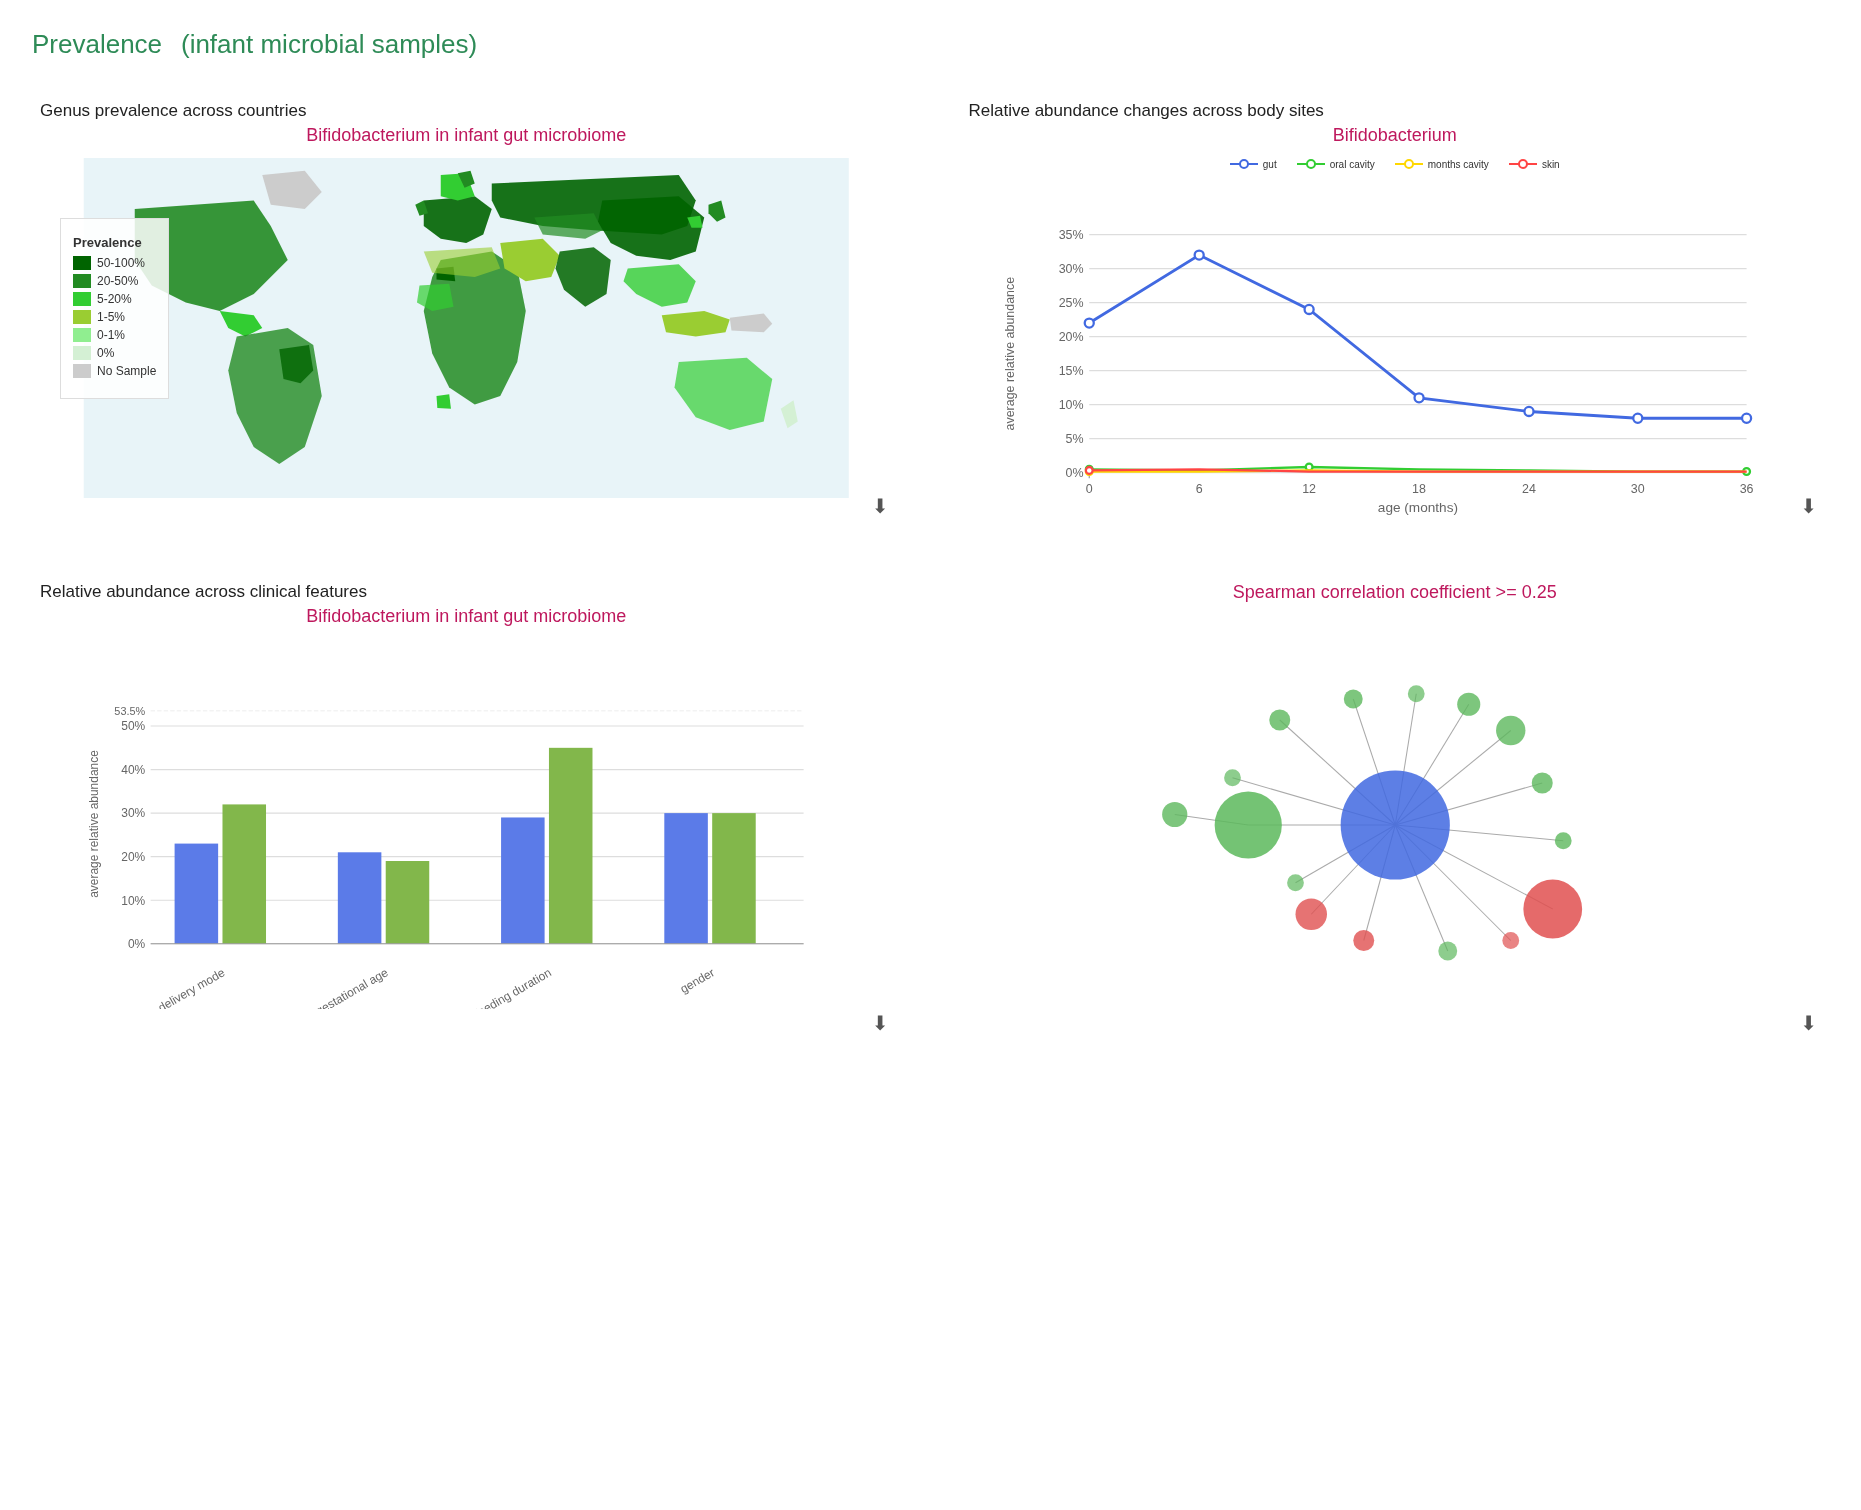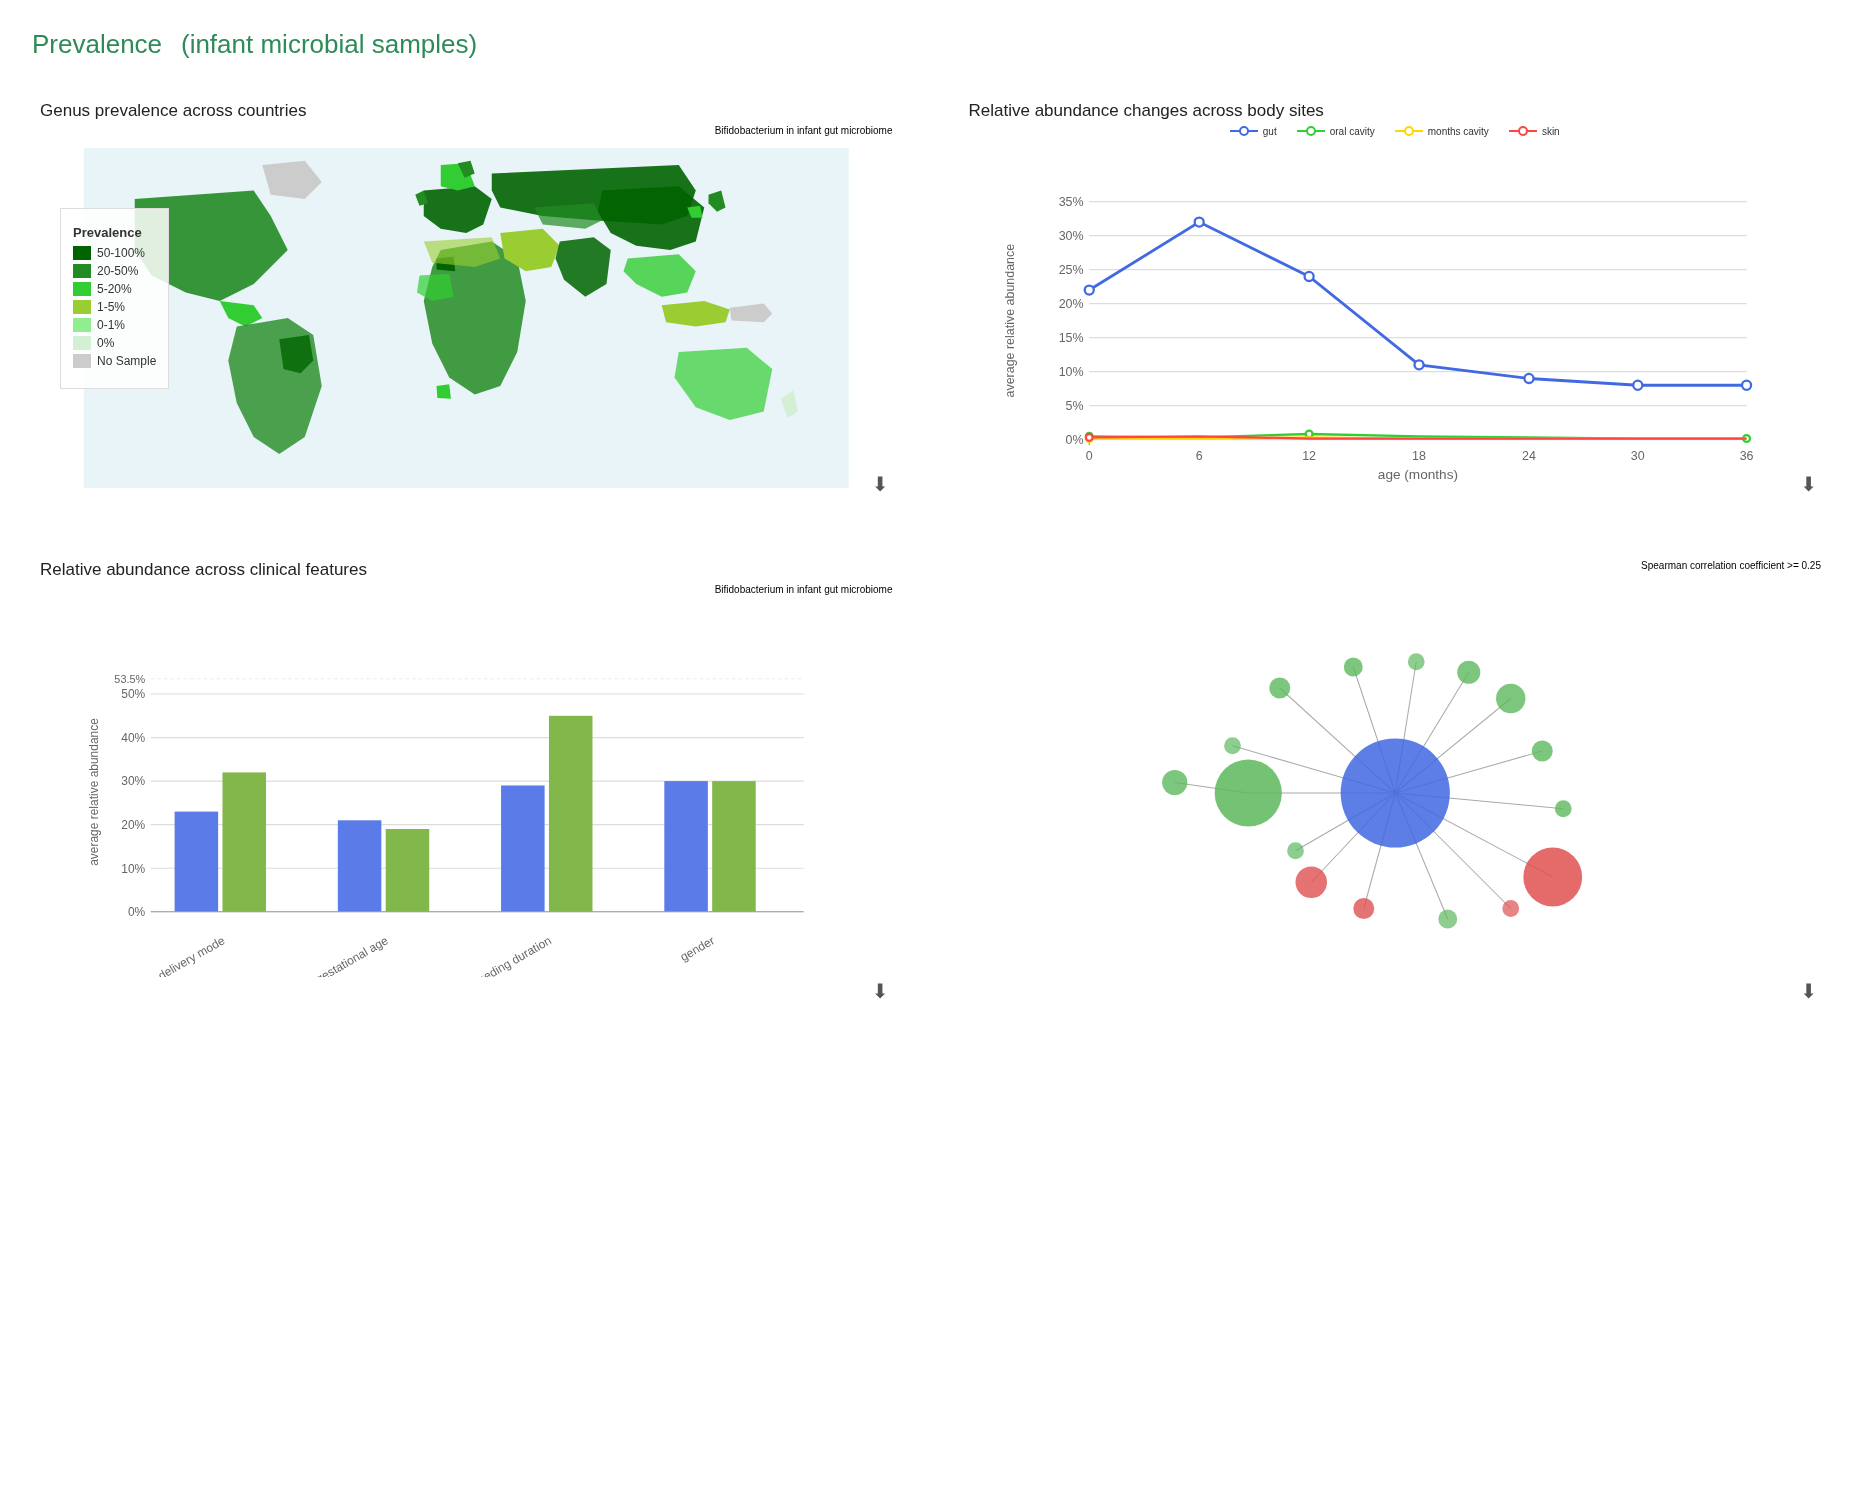--- a/index.html
+++ b/index.html
@@ -33,23 +33,23 @@
       padding: 16px 8px 8px 8px;
     }
     .chart-title {
       text-align: left;
       font-size: 17px;
       font-weight: 400;
       color: #222;
       margin-bottom: 4px;
     }
     .chart-subtitle {
-      text-align: right;
-      font-size: 10px;
-      color: #000000;
+      text-align: center;
+      font-size: 18px;
+      color: #be185d;
       margin-bottom: 12px;
     }
     .download-icon {
       position: absolute;
       bottom: 8px;
       right: 12px;
       font-size: 20px;
       color: #555;
       cursor: pointer;
     }
@@ -223,20 +223,21 @@
           <span class="legend-swatch" style="background:#cccccc;"></span>
           <span>No Sample</span>
         </div>
       </div>
     </div>
     <span class="download-icon">⬇</span>
   </div>
 
   <div class="chart-panel">
     <div class="chart-title">Relative abundance changes across body sites</div>
+    <div class="chart-subtitle">Bifidobacterium</div>
 
     <div class="line-chart-legend">
       <div class="legend-line-item">
         <svg width="28" height="12">
             <line x1="0" y1="6" x2="28" y2="6" stroke="#4169E1" stroke-width="2"></line>
             <circle cx="14" cy="6" r="4" fill="white" stroke="#4169E1" stroke-width="2"></circle>
           </svg>
         <span>gut</span>
       </div>
       <div class="legend-line-item">

